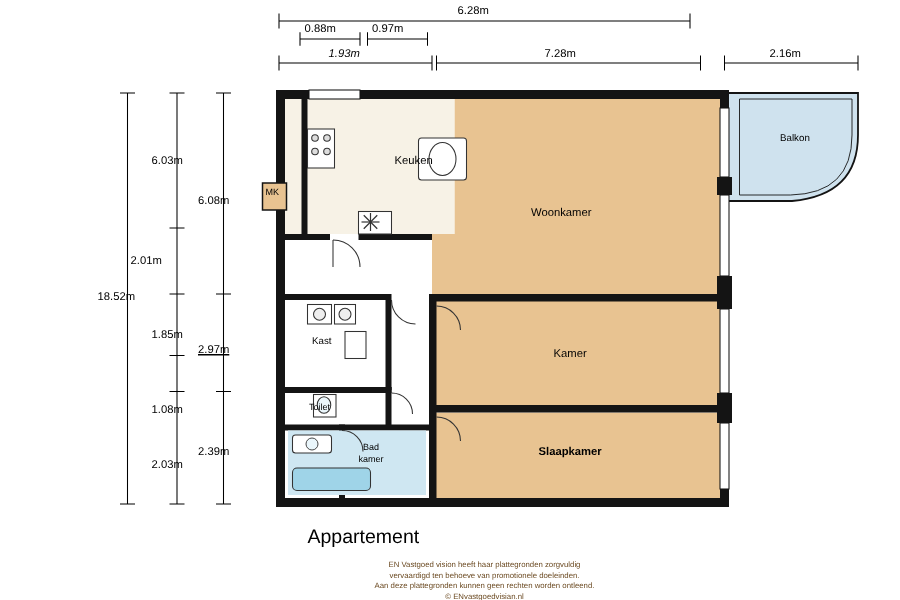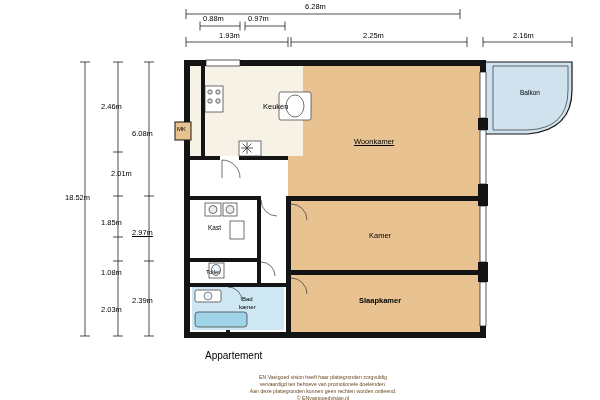--- a/index.html
+++ b/index.html
@@ -20,21 +20,21 @@
   .footer{
     position:absolute;
     font-size:5.2px;
     color:#6b4a22;
     line-height:1.45;
     text-align:center;
     white-space:nowrap;
   }
   .apptitle{
     position:absolute;
-    font-size:10px;
+    font-size:13px;
     color:#000;
   }
   svg{display:block;}
   .walls{fill:#141414;}
 </style>
 </head>
 <body>
 
 <div id="stage">
 
@@ -198,38 +198,38 @@
       <path d="M205 287 A 14 14 0 0 1 219 301"></path>
       <path d="M268 204 A 16 16 0 0 1 284 220"></path>
       <path d="M268 278 A 16 16 0 0 1 284 294"></path>
     </g>
 
   </svg>
 
   <div class="lbl" style="left:282px;top:2px;">6.28m</div>
   <div class="lbl" style="left:180px;top:14px;">0.88m</div>
   <div class="lbl" style="left:225px;top:14px;">0.97m</div>
-  <div class="lbl" style="left:196px;top:31px;">1.93m</div>
-  <div class="lbl" style="left:340px;top:31px;">2.25m</div>
+  <div class="lbl" style="left:196px;top:31px;font-style:italic;">1.93m</div>
+  <div class="lbl" style="left:340px;top:31px;">7.28m</div>
   <div class="lbl" style="left:490px;top:31px;">2.16m</div>
 
   <div class="lbl" style="left:42px;top:193px;">18.52m</div>
 
-  <div class="lbl" style="left:78px;top:102px;">2.46m</div>
-  <div class="lbl" style="left:88px;top:169px;">2.01m</div>
+  <div class="lbl" style="left:78px;top:102px;">6.03m</div>
+  <div class="lbl" style="left:64px;top:169px;">2.01m</div>
   <div class="lbl" style="left:78px;top:218px;">1.85m</div>
   <div class="lbl" style="left:78px;top:268px;">1.08m</div>
   <div class="lbl" style="left:78px;top:305px;">2.03m</div>
 
   <div class="lbl" style="left:109px;top:129px;">6.08m</div>
   <div class="lbl" style="left:109px;top:228px;text-decoration:underline;">2.97m</div>
   <div class="lbl" style="left:109px;top:296px;">2.39m</div>
 
   <div class="lbl" style="left:212px;top:102px;padding-left:28px;">Keuken</div>
-  <div class="lbl" style="left:331px;top:137px;text-decoration:underline;">Woonkamer</div>
+  <div class="lbl" style="left:331px;top:137px;">Woonkamer</div>
   <div class="lbl" style="left:346px;top:231px;">Kamer</div>
   <div class="lbl" style="left:336px;top:296px;font-weight:bold;">Slaapkamer</div>
   <div class="lbl" style="left:185px;top:224px;font-size:6.5px;">Kast</div>
   <div class="lbl" style="left:183px;top:269px;font-size:6px;">Toilet</div>
   <div class="lbl" style="left:219px;top:296px;font-size:6px;">Bad</div>
   <div class="lbl" style="left:216px;top:304px;font-size:6px;">kamer</div>
   <div class="lbl" style="left:497px;top:89px;font-size:6.5px;">Balkon</div>
   <div class="lbl" style="left:154px;top:126px;font-size:6px;">MK</div>
 
   <div class="apptitle" style="left:182px;top:350px;">Appartement</div>

